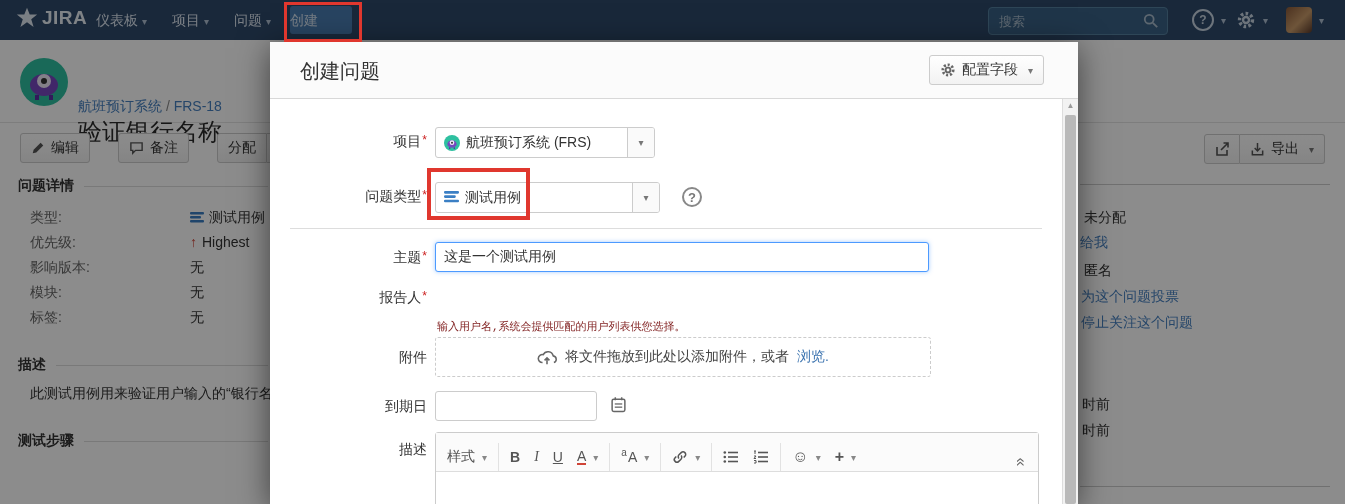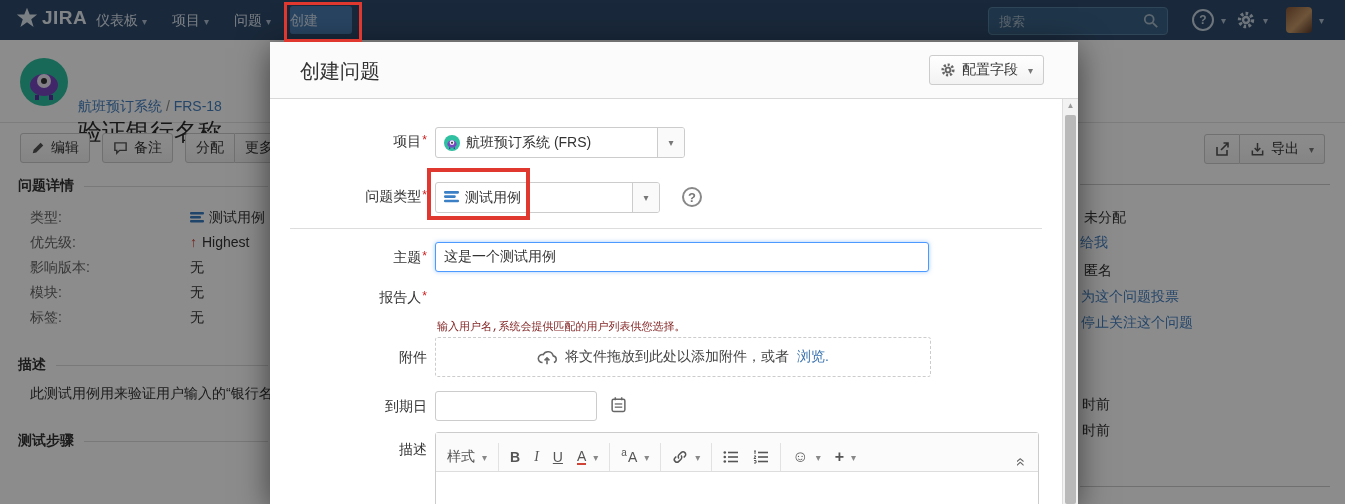--- a/index.html
+++ b/index.html
@@ -129,21 +129,21 @@
       <use href="#proj-av"></use>
     </svg>
     <div id="breadcrumb">
       <a class="link">航班预订系统</a>
       <span style="color:#888;">/</span>
       <a class="link">FRS-18</a>
     </div>
     <h1 id="issue-title" style="margin:0;font-weight:normal;">验证银行名称</h1>
   </div>
 
-  <div class="abs" style="left:20px;top:133px;display:flex;gap:12px;">
+  <div class="abs" style="left:20px;top:133px;display:flex;gap:28px;">
     <div class="btn">
       <svg width="14" height="14" viewBox="0 0 16 16">
           <path d="M11 2 L14 5 L6 13 L2 14 L3 10 Z" fill="#555"></path>
         </svg>
       <span>编辑</span>
     </div>
     <div class="btn">
       <svg width="15" height="15" viewBox="0 0 16 16">
           <path d="M2 2 h12 v8 h-7 l-3 3 v-3 h-2 z" fill="none" stroke="#555" stroke-width="1.5"></path>
         </svg>
@@ -244,21 +244,21 @@
           <circle cx="10" cy="10" r="3" fill="none" stroke="#666" stroke-width="2.4"></circle>
         </svg>
         <span>配置字段</span>
         <span class="caret" style="color:#777;">▾</span>
       </div>
     </div>
 
     <div class="f-label" style="left:5px;top:91px;">
       <span>项目</span><span class="req">*</span>
     </div>
-    <div class="select" style="left:165px;top:85px;width:250px;">
+    <div class="select" style="left:165px;top:85px;width:220px;">
       <span class="sel-text">
         <svg width="16" height="16" viewBox="0 0 48 48">
             <use href="#proj-av"></use>
           </svg>
         <span>航班预订系统 (FRS)</span>
       </span>
       <span class="sel-caret">▾</span>
     </div>
 
     <div class="f-label" style="left:5px;top:146px;">

